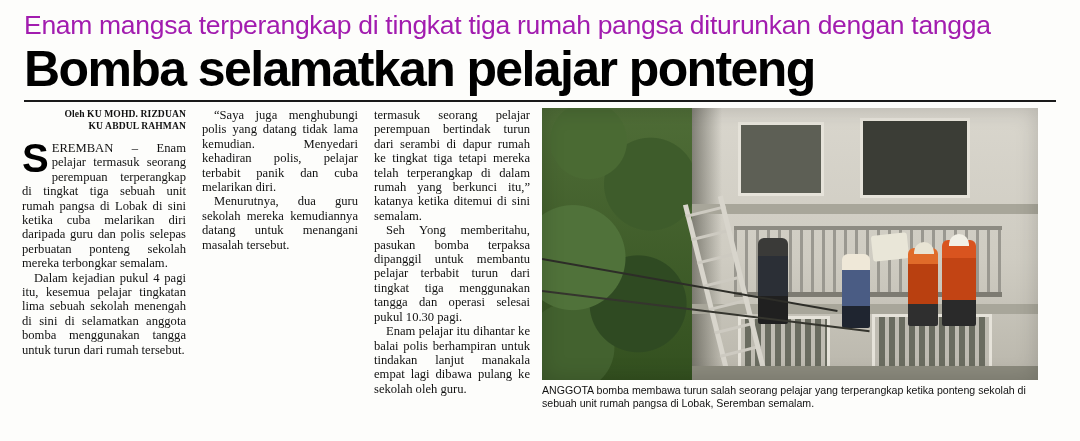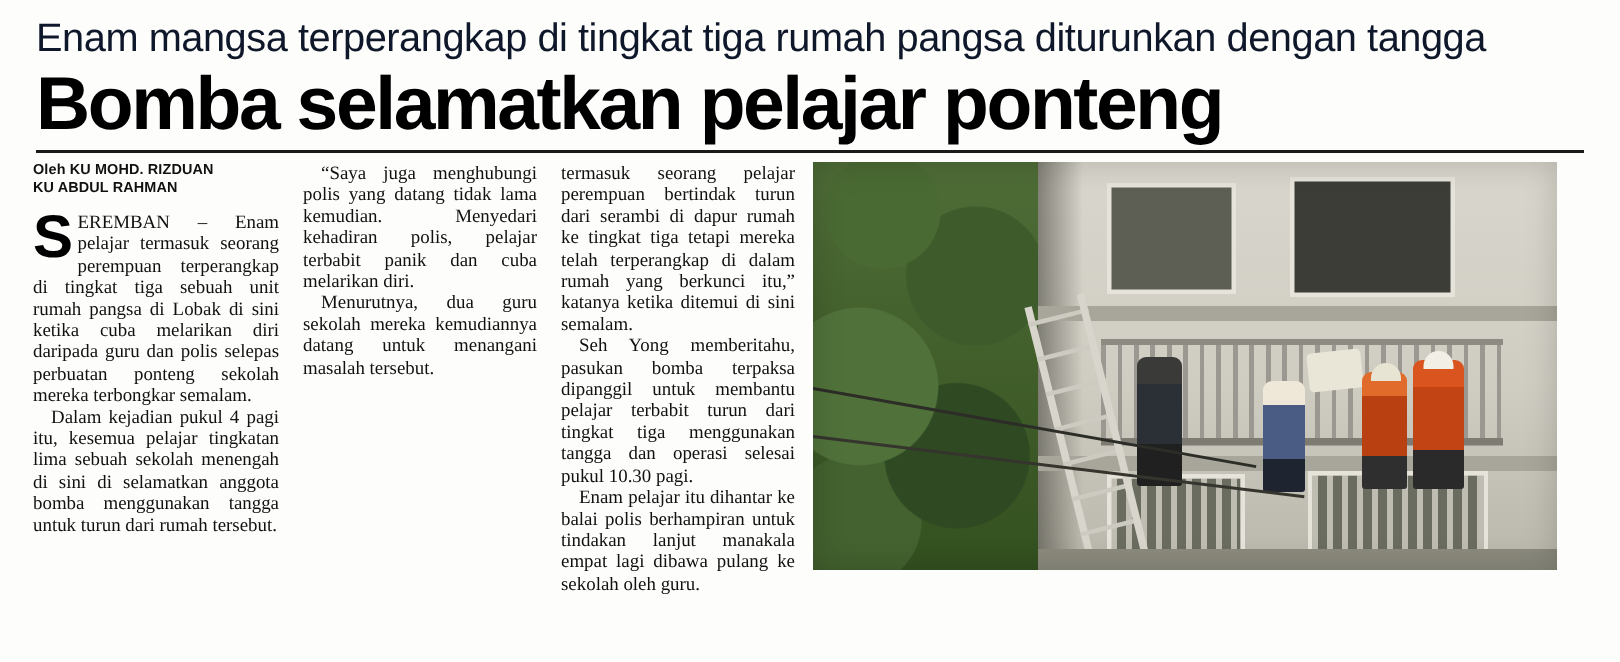--- a/index.html
+++ b/index.html
@@ -21,21 +21,21 @@
     background: #fdfdfb;
     box-sizing: border-box;
     padding: 6px 14px 4px 14px;
   }
   
   .kicker {
     font-family: "Liberation Sans", sans-serif;
     font-size: 26.5px;
     line-height: 30px;
     letter-spacing: -0.3px;
-    color: #0f172a;
+    color: #a21caf;
     white-space: nowrap;
     margin: 4px 0 0 10px;
     font-weight: 400;
   }
   .headline {
     font-family: "Liberation Sans", sans-serif;
     font-weight: bold;
     font-size: 50px;
     line-height: 54px;
     letter-spacing: -1.6px;
@@ -61,26 +61,26 @@
     box-sizing: border-box;
     position: relative;
     font-size: 12.6px;
     line-height: 14.4px;
     text-align: justify;
     hyphens: auto;
   }
   .col + .col { border-left: 0; }
   .col.c2, .col.c3 { padding-left: 8px; }
   .byline {
-    font-family: Liberation Sans, sans-serif;
+    font-family: Liberation Serif, serif;
     font-weight: bold;
     font-size: 9.6px;
     line-height: 11.5px;
     letter-spacing: 0.1px;
-    text-align: left;
+    text-align: right;
     margin-bottom: 10px;
     color: #111;
   }
   p {
     margin: 0 0 0 0;
     text-indent: 12px;
   }
   p.first { text-indent: 0; }
   .dropcap {
     float: left;
@@ -284,16 +284,17 @@
           <div class="rung" style="top:82px"></div>
           <div class="rung" style="top:106px"></div>
           <div class="rung" style="top:130px"></div>
           <div class="rung" style="top:154px"></div>
         </div>
         <div class="cable"></div>
         <div class="cable2"></div>
         <div class="ground"></div>
         <div class="edge-fade"></div>
       </div>
+      <div class="caption">ANGGOTA bomba membawa turun salah seorang pelajar yang terperangkap ketika ponteng sekolah di sebuah unit rumah pangsa di Lobak, Seremban semalam.</div>
     </div>
 
   </div>
 </div>
 
 </body></html>

